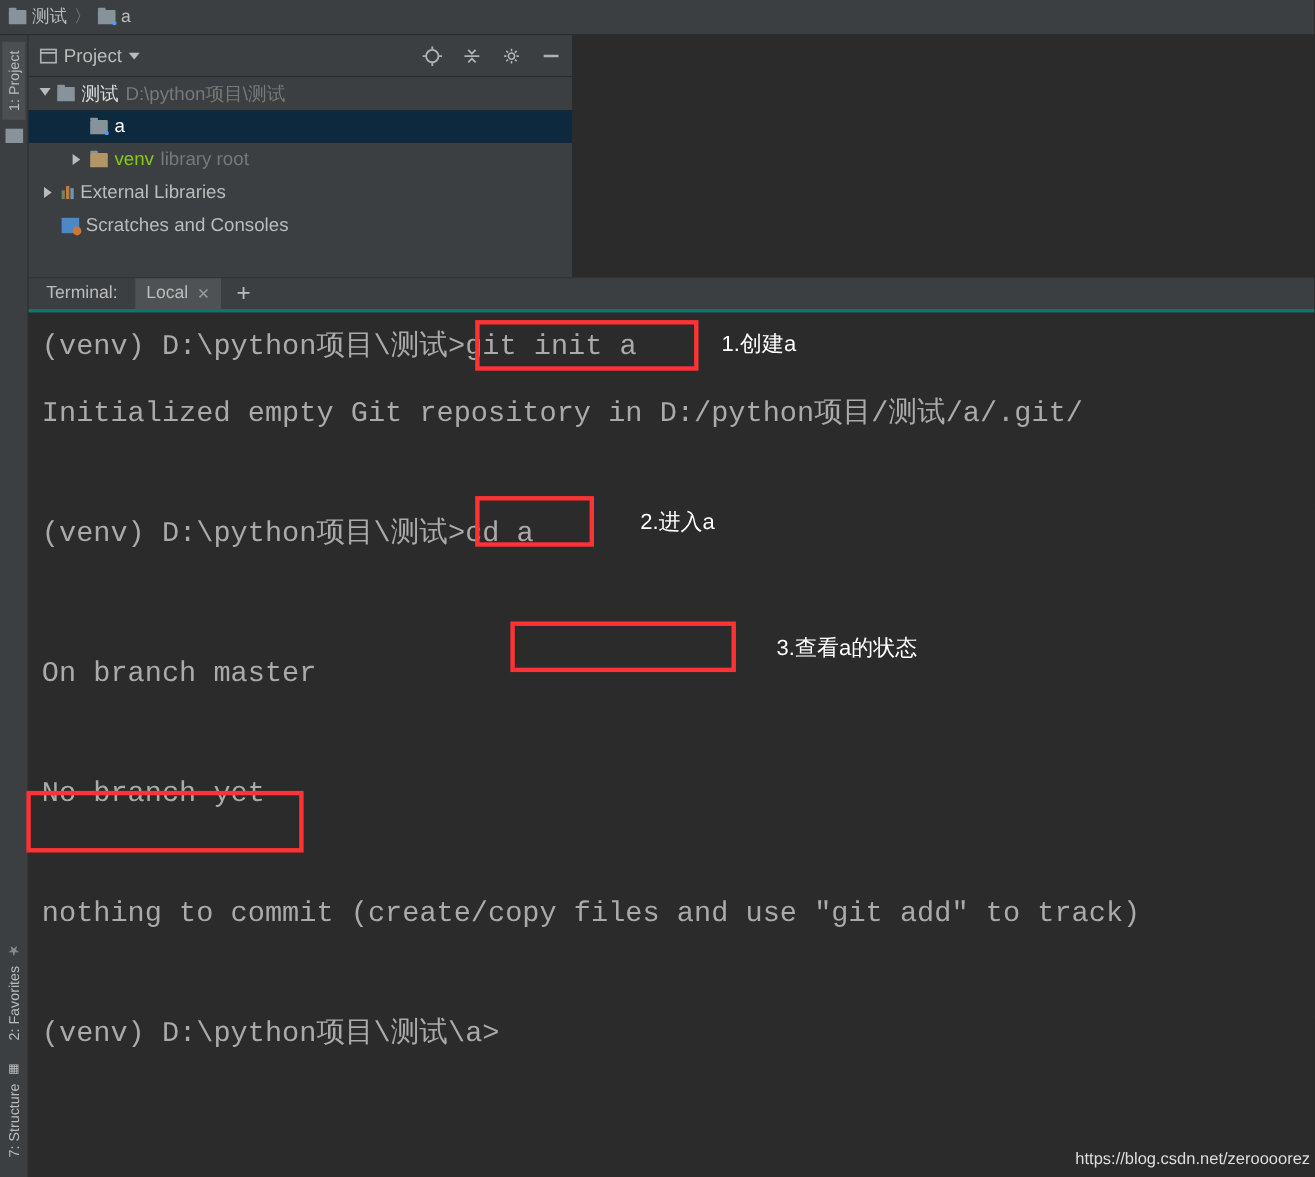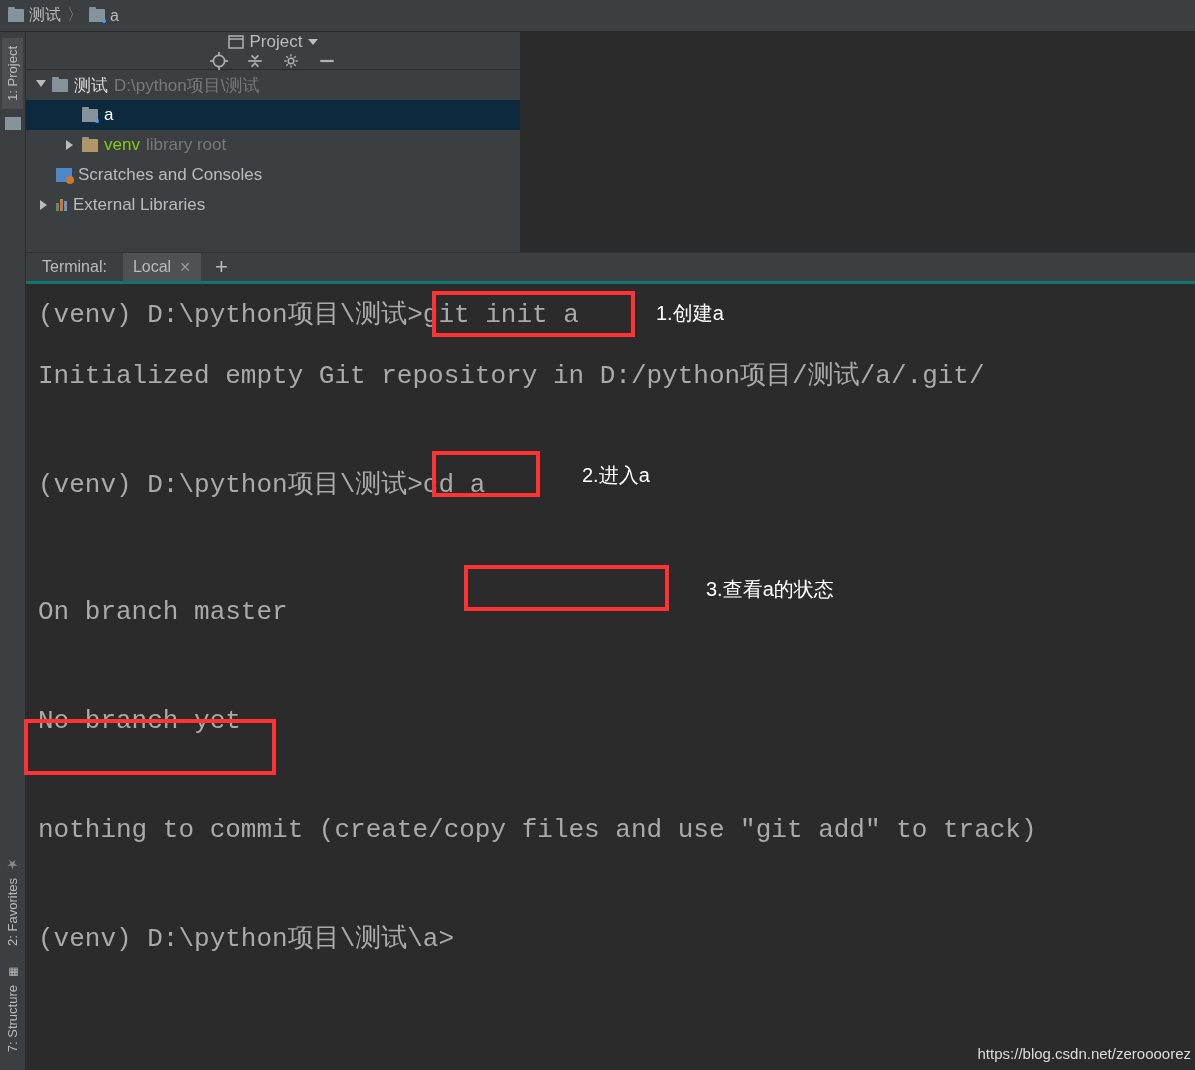--- a/index.html
+++ b/index.html
@@ -10,21 +10,21 @@
 .fldr-ic { width:16px; height:13px; background:#87939a; border-radius:1px 1px 0 0; position:relative; }
 .fldr-ic::before { content:''; position:absolute; top:-2px; left:0; width:7px; height:2px; background:#87939a; border-radius:1px 1px 0 0; }
 .fldr-ic.dot::after { content:''; position:absolute; width:4px; height:4px; background:#4e9af5; border-radius:50%; bottom:-1px; right:-1px; }
 .main { display:flex; height:calc(100% - 32px); }
 .gutter { width:26px; background:#3c3f41; display:flex; flex-direction:column; align-items:center; padding-top:6px; border-right:1px solid #2b2b2b; }
 .gtab { writing-mode:vertical-rl; transform:rotate(180deg); font-size:13px; color:#bbb; padding:8px 3px; display:flex; align-items:center; gap:6px; cursor:pointer; }
 .gtab.active { background:#4b4f51; }
 .content { flex:1; display:flex; flex-direction:column; position:relative; }
 .top-split { height:220px; display:flex; }
 .proj { width:494px; background:#3c3f41; display:flex; flex-direction:column; }
-.proj-hdr { height:38px; display:flex; align-items:center; padding:0 10px; border-bottom:1px solid #2b2b2b;flex-direction:column; }
+.proj-hdr { height:38px; display:flex; align-items:center; padding:0 10px; justify-content:space-between; border-bottom:1px solid #2b2b2b; }
 .proj-title { display:flex; align-items:center; gap:6px; font-size:17px; cursor:pointer; }
 .proj-tools { display:flex; gap:18px; align-items:center; }
 .tool-ic { width:18px; height:18px; cursor:pointer; fill:#aeb1b3; }
 .tree { flex:1; font-size:17px; }
 .node { display:flex; align-items:center; height:30px; padding-left:10px; gap:6px; cursor:pointer; }
 .node.sel { background:#0d293e; }
 .arrow { width:10px; height:10px; border-style:solid; display:inline-block; }
 .arrow.down { border-width:7px 5px 0 5px; border-color:#bbb transparent transparent transparent; }
 .arrow.right { border-width:5px 0 5px 7px; border-color:transparent transparent transparent #bbb; margin-left:2px; }
 .dim { color:#787878; }
@@ -123,32 +123,32 @@
           <div class="node sel" style="padding-left:56px;">
             <span class="fldr-ic dot"></span>
             <span style="color:#fff;">a</span>
           </div>
           <div class="node" style="padding-left:38px;">
             <span class="arrow right"></span>
             <span class="fldr-ic" style="background:#b39666;"></span>
             <span style="color:#84cc16;">venv</span>
             <span class="dim">library root</span>
           </div>
-          <div class="node" style="padding-left:30px;">
-            <span class="scratch-ic"></span>
-            <span>Scratches and Consoles</span>
-          </div>
           <div class="node" style="padding-left:12px;">
             <span class="arrow right"></span>
             <span class="lib-ic">
                 <span></span>
                 <span></span>
                 <span></span>
               </span>
             <span>External Libraries</span>
+          </div>
+          <div class="node" style="padding-left:30px;">
+            <span class="scratch-ic"></span>
+            <span>Scratches and Consoles</span>
           </div>
         </div>
       </div>
       <div class="editor-area"></div>
     </div>
 
     <div class="term-wrap">
       <div class="term-tabs">
         <div class="ttab-lbl">Terminal:</div>
         <div class="ttab">

